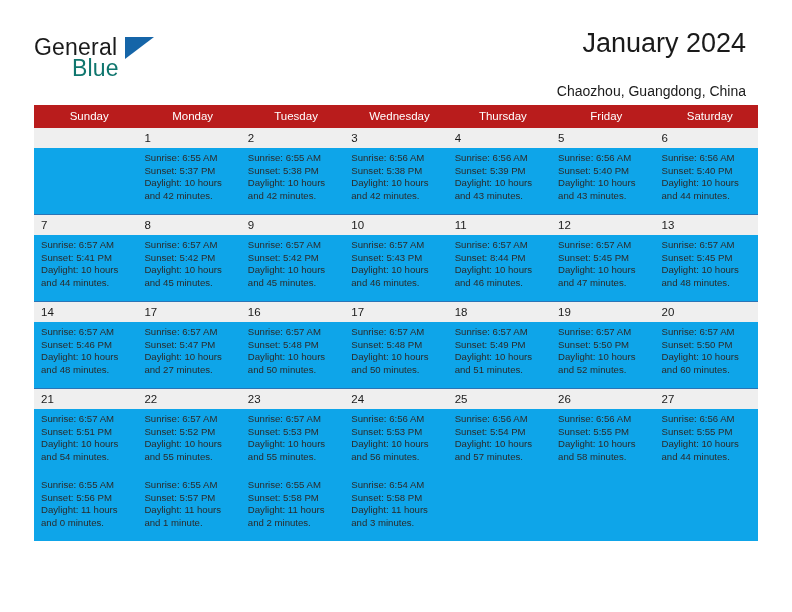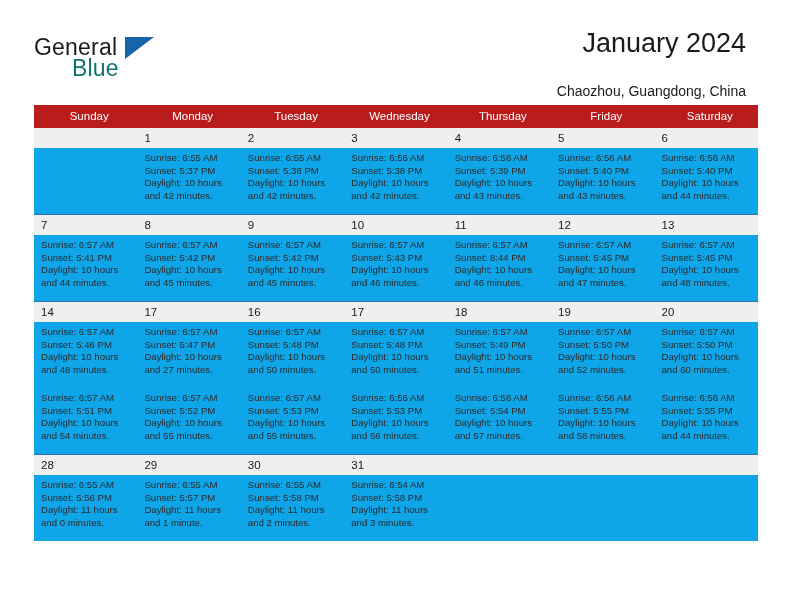--- a/index.html
+++ b/index.html
@@ -318,20 +318,29 @@
             <div class="line">Daylight: 10 hours</div>
             <div class="line">and 52 minutes.</div>
           </td>
           <td>
             <div class="line">Sunrise: 6:57 AM</div>
             <div class="line">Sunset: 5:50 PM</div>
             <div class="line">Daylight: 10 hours</div>
             <div class="line">and 60 minutes.</div>
           </td>
         </tr>
+        <tr class="datenum-row">
+          <td>21</td>
+          <td>22</td>
+          <td>23</td>
+          <td>24</td>
+          <td>25</td>
+          <td>26</td>
+          <td>27</td>
+        </tr>
         <tr class="detail-row">
           <td>
             <div class="line">Sunrise: 6:57 AM</div>
             <div class="line">Sunset: 5:51 PM</div>
             <div class="line">Daylight: 10 hours</div>
             <div class="line">and 54 minutes.</div>
           </td>
           <td>
             <div class="line">Sunrise: 6:57 AM</div>
             <div class="line">Sunset: 5:52 PM</div>
@@ -361,29 +370,20 @@
             <div class="line">Sunset: 5:55 PM</div>
             <div class="line">Daylight: 10 hours</div>
             <div class="line">and 58 minutes.</div>
           </td>
           <td>
             <div class="line">Sunrise: 6:56 AM</div>
             <div class="line">Sunset: 5:55 PM</div>
             <div class="line">Daylight: 10 hours</div>
             <div class="line">and 44 minutes.</div>
           </td>
-        </tr>
-        <tr class="datenum-row">
-          <td>28</td>
-          <td>29</td>
-          <td>30</td>
-          <td>31</td>
-          <td></td>
-          <td></td>
-          <td></td>
         </tr>
         <tr class="detail-row">
           <td>
             <div class="line">Sunrise: 6:55 AM</div>
             <div class="line">Sunset: 5:56 PM</div>
             <div class="line">Daylight: 11 hours</div>
             <div class="line">and 0 minutes.</div>
           </td>
           <td>
             <div class="line">Sunrise: 6:55 AM</div>

